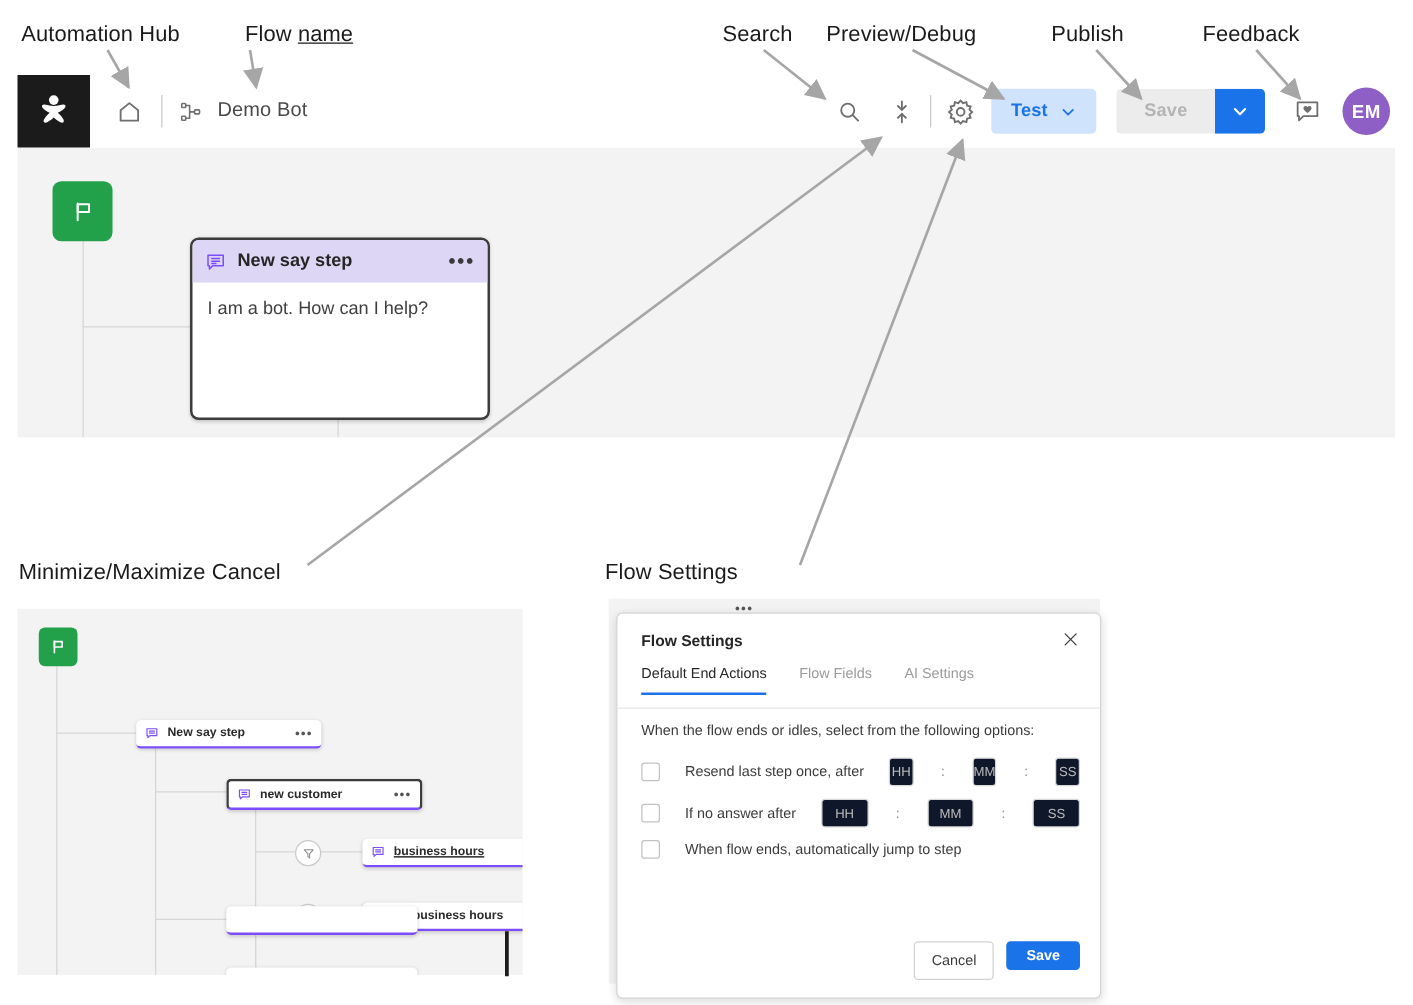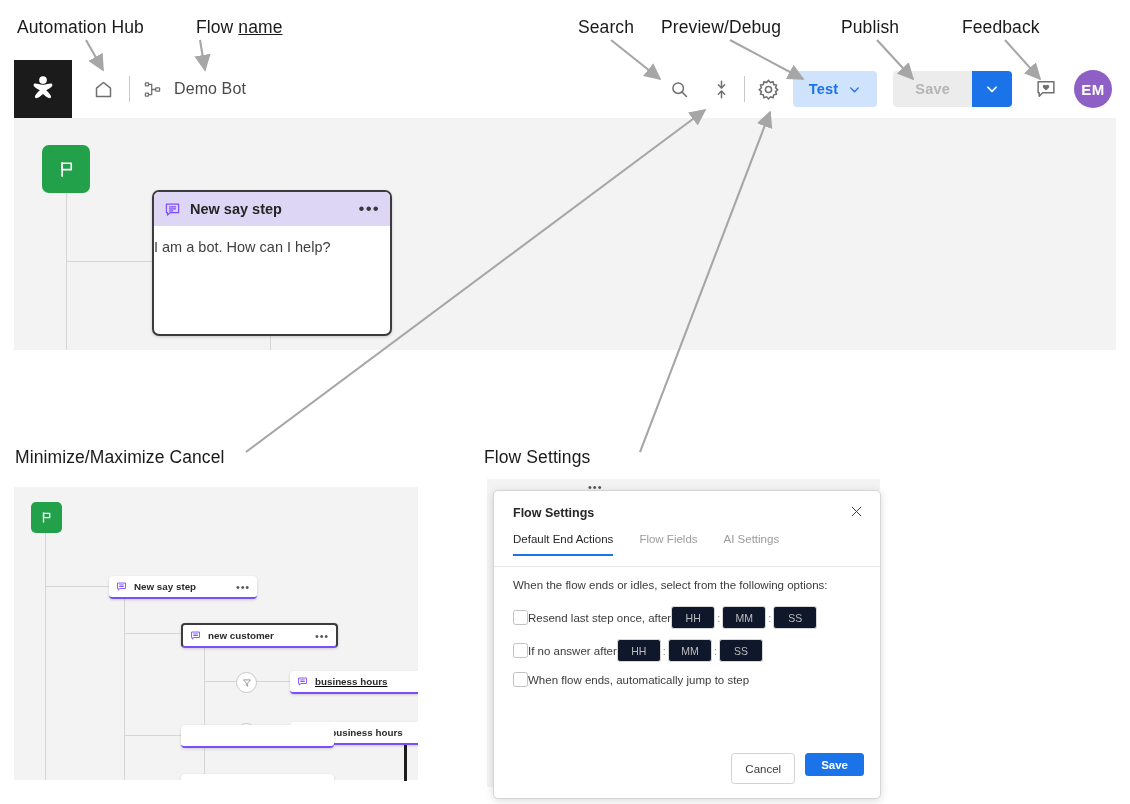--- a/index.html
+++ b/index.html
@@ -183,21 +183,21 @@
     color: #262626;
     flex: 1 1 auto;
   }
   .dots {
     color: #3a3a3a;
     font-size: 17px;
     letter-spacing: 1.2px;
     line-height: 10px;
   }
   #say-card-body {
-    padding: 13px 0;
+    padding: 13px 12px;
     font-size: 14.5px;
     color: #3f3f3f;
   }
 
   
   #mini-panel {
     position: absolute;
     left: 14px; top: 487px;
     width: 404px; height: 293px;
     background: #f3f3f3;
@@ -332,21 +332,21 @@
     right: 16px;
   }
   #dialog-intro {
     font-size: 11.5px;
     color: #3b3b3b;
     margin-bottom: 15px;
   }
   .opt-row {
     display: flex;
     align-items: center;
-    gap: 0;
+    gap: 20px;
     margin-bottom: 10px;
   }
   .cb {
     width: 13px; height: 13px;
     border: 1.3px solid #c2c2c2;
     border-radius: 2.5px;
     flex: 0 0 auto;
     background: #fff;
   }
   .opt-label {

